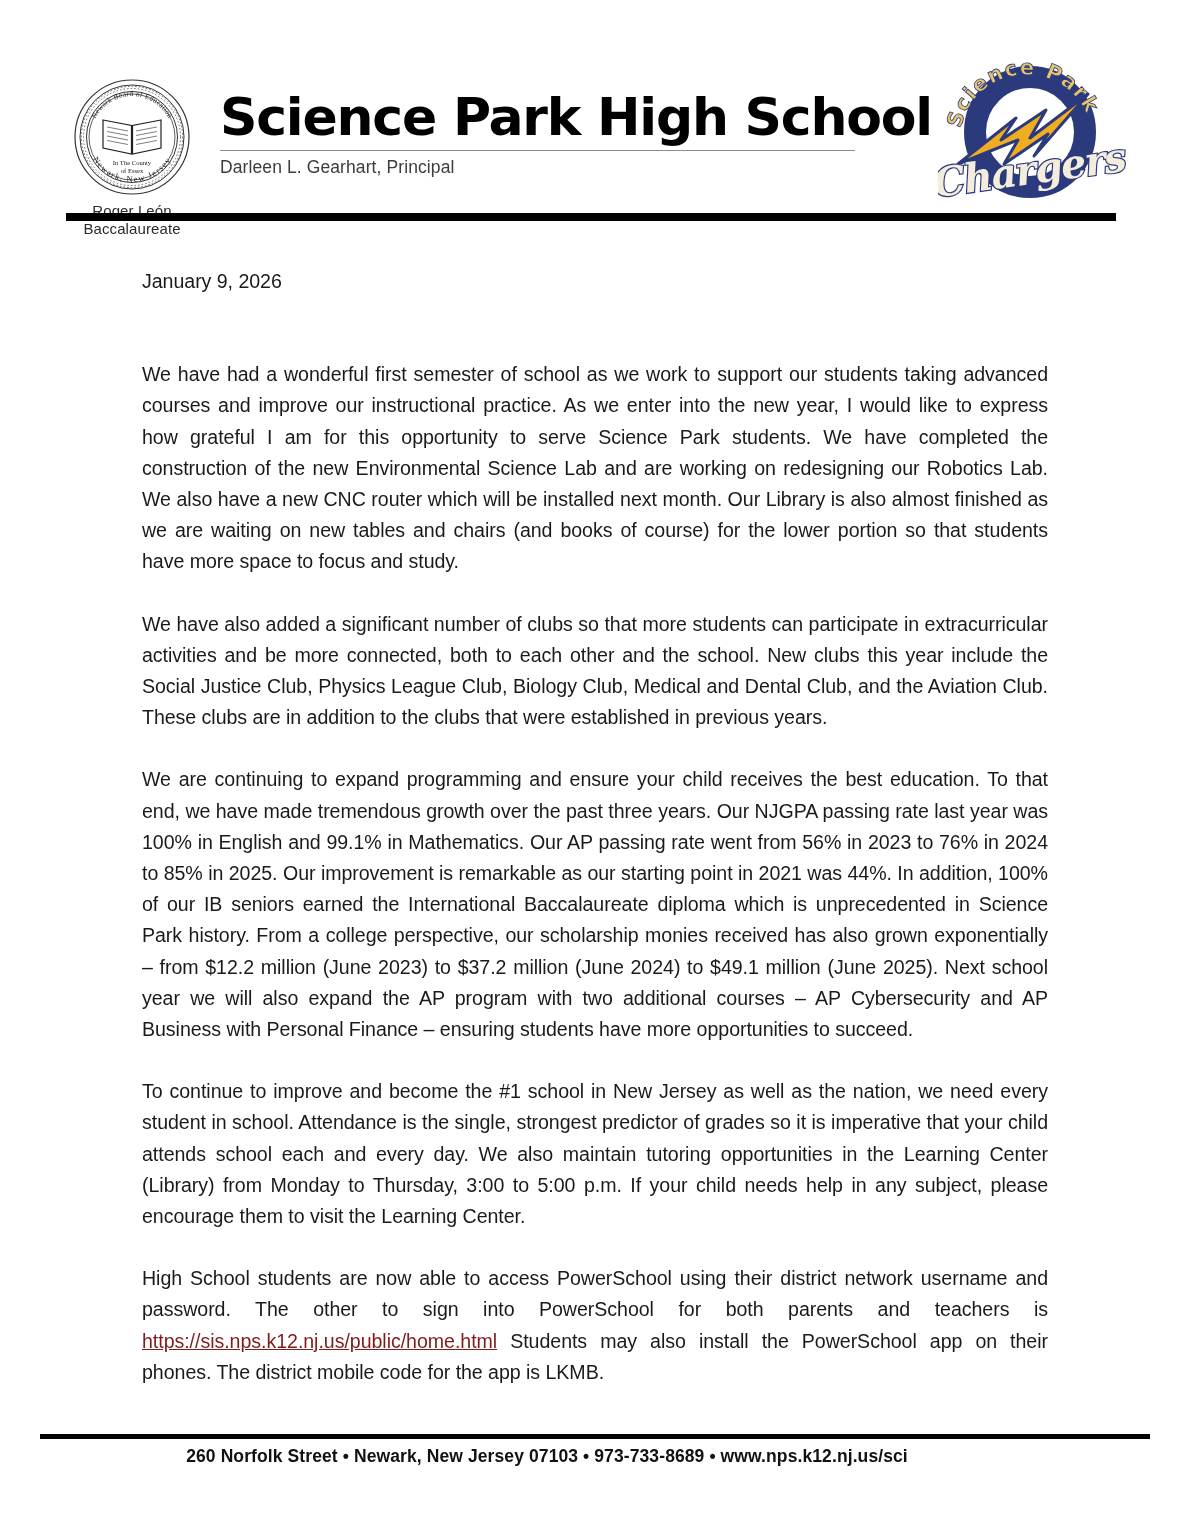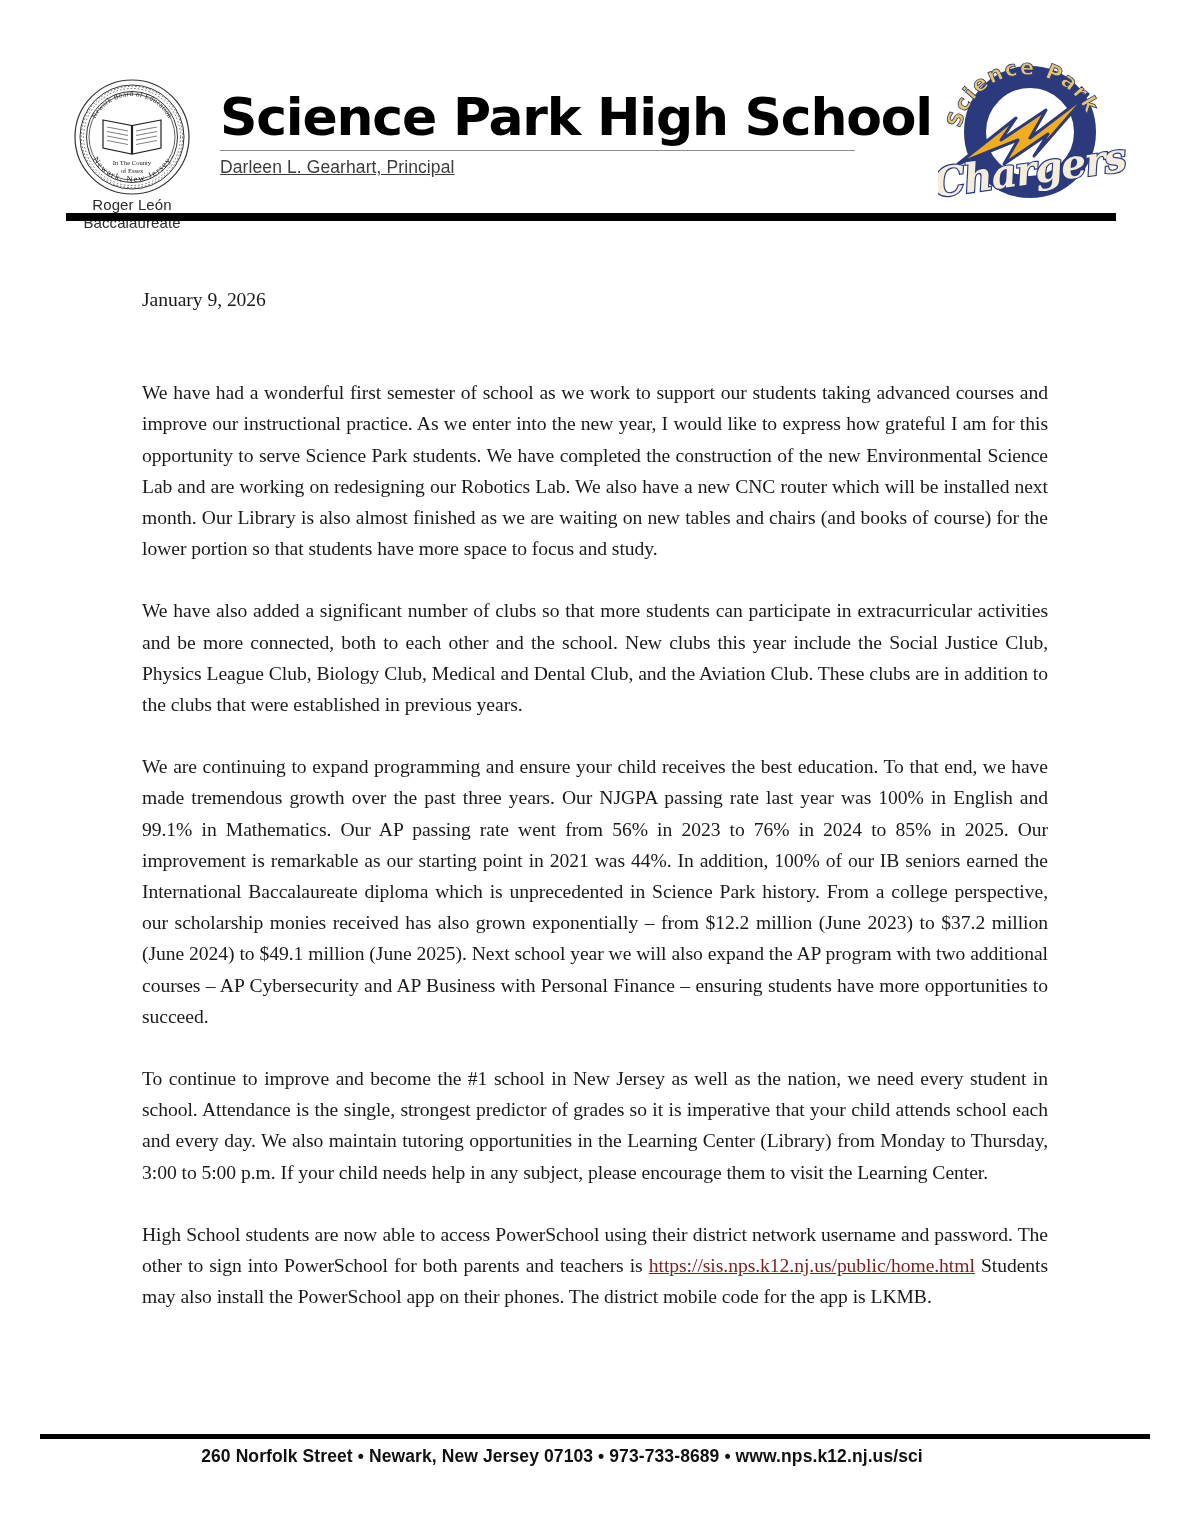--- a/index.html
+++ b/index.html
@@ -30,20 +30,21 @@
     left: 66px;
     top: 78px;
     width: 132px;
     text-align: center;
   }
   .seal-svg { display: block; margin: 0 auto; }
   .seal-caption {
     font-size: 15px;
     line-height: 1.18;
     color: #2b2b2b;
+    margin-top: 6px;
     letter-spacing: 0.1px;
   }
 
   .title-block {
     position: absolute;
     left: 220px;
     top: 92px;
     width: 660px;
   }
   .school-title {
@@ -60,21 +61,20 @@
   .title-rule {
     margin-top: 7px;
     border-top: 1px solid #8c8c8c;
     width: 635px;
   }
   .principal-line {
     margin-top: 6px;
     font-size: 17.5px;
     color: #3c3c3c;
     letter-spacing: 0.1px;
-    text-decoration: underline;
   }
 
   .chargers-logo {
     position: absolute;
     left: 938px;
     top: 52px;
     width: 190px;
     height: 160px;
   }
 
@@ -84,23 +84,22 @@
     top: 213px;
     width: 1050px;
     height: 8px;
     background: #000000;
   }
 
   
   .letter-body {
     position: absolute;
     left: 142px;
-    top: 284px;
+    top: 266px;
     width: 906px;
-    font-family: Liberation Serif, serif;
   }
   .letter-body p {
     margin: 0;
     font-size: 19.6px;
     line-height: 31.2px;
     text-align: justify;
     text-justify: inter-word;
     color: #1a1a1a;
     letter-spacing: -0.05px;
   }
@@ -117,21 +116,21 @@
   .footer-rule {
     position: absolute;
     left: 40px;
     top: 1434px;
     width: 1110px;
     height: 5px;
     background: #000000;
   }
   .footer-text {
     position: absolute;
-    left: 15px;
+    left: 0;
     top: 1446px;
     width: 1094px;
     text-align: center;
     font-size: 17.5px;
     font-weight: 600;
     letter-spacing: 0.1px;
     color: #111111;
   }
 </style>
 </head>

